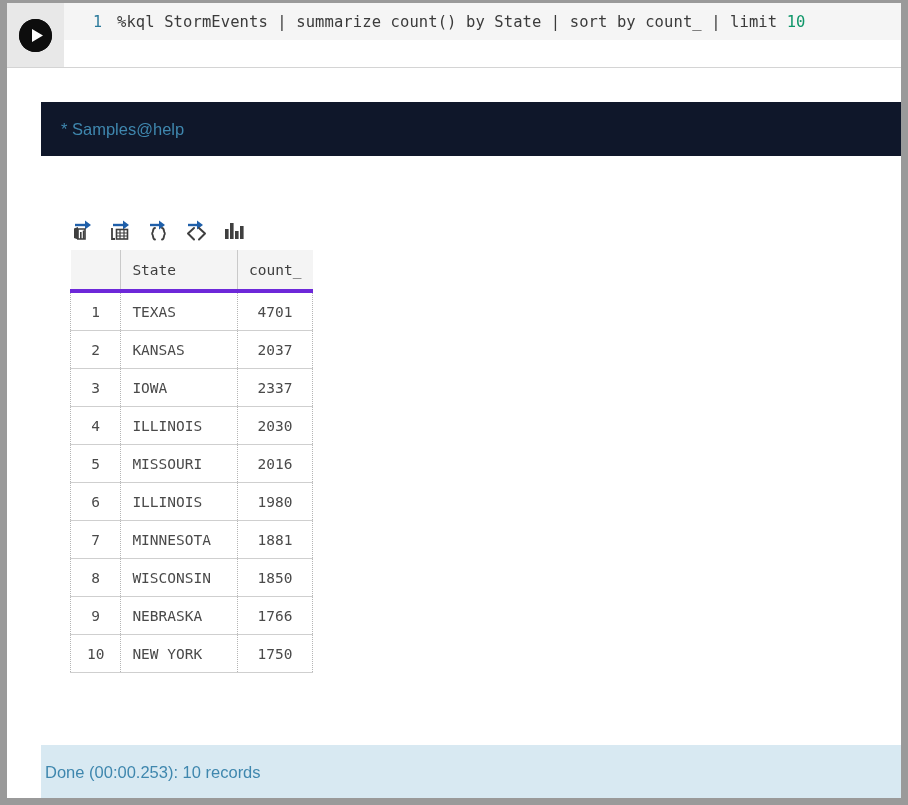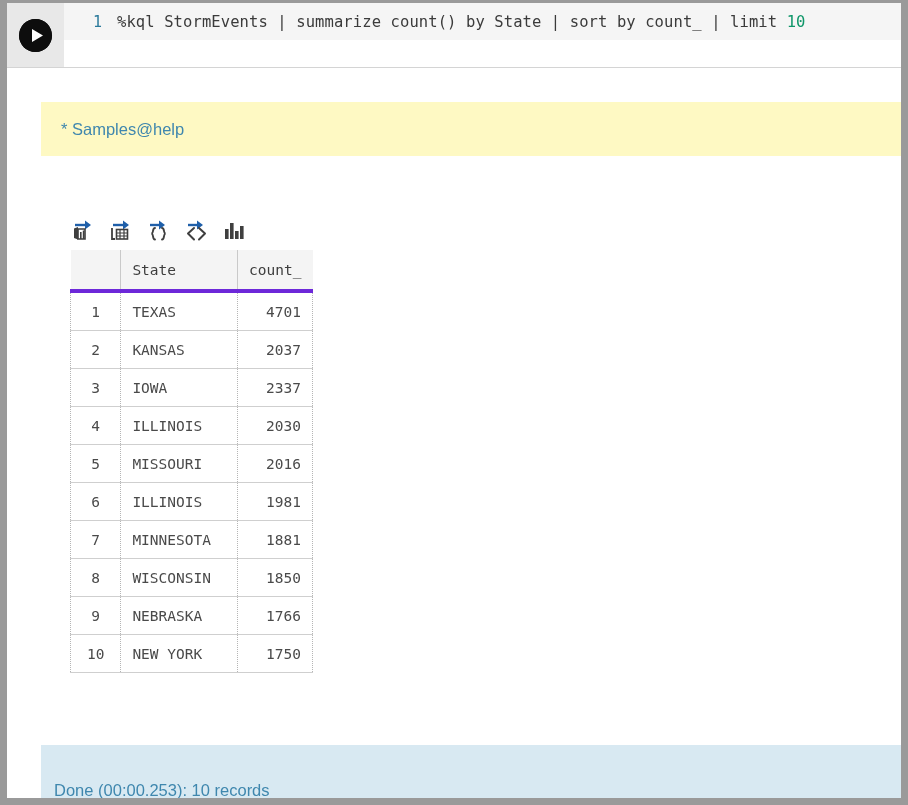--- a/index.html
+++ b/index.html
@@ -86,21 +86,21 @@
 
   
   .cell-output {
     position: relative;
     padding: 0;
   }
   .banner {
     margin: 34px 0 0 34px;
     width: 867px;
     height: 54px;
-    background: #fef9c3;
+    background: #0f172a;
     display: flex;
     align-items: center;
     box-sizing: border-box;
     padding-left: 20px;
   }
   .banner-text {
     color: #3f87ae;
     font-size: 16.5px;
     font-family: "Liberation Sans", sans-serif;
   }
@@ -159,38 +159,38 @@
     border-bottom: 1px solid #cfcfcf;
     border-right: 1px dotted #b5b5b5;
     white-space: nowrap;
     overflow: hidden;
   }
   table.results tbody td.td-idx {
     text-align: center;
     padding: 0 4px;
   }
   table.results tbody td.td-count {
-    text-align: right;
+    text-align: center;
     border-right: 1px dotted #b5b5b5;
   }
   table.results tbody tr td:first-child {
     border-left: 1px dotted #b5b5b5;
   }
 
   
   .status-bar {
     position: absolute;
     left: 34px;
     top: 742px;
     width: 867px;
     height: 55px;
     background: #d8e9f2;
     display: flex;
-    align-items: flex-end;
-    padding-left: 13px;
+    align-items: center;
+    padding-left: 4px;
     box-sizing: border-box;
   }
   .status-text {
     color: #3f87ae;
     font-size: 16.5px;
     font-family: "Liberation Sans", sans-serif;
   }
 </style>
 </head>
 <body>
@@ -299,21 +299,21 @@
             <td class="td-count">2030</td>
           </tr>
           <tr>
             <td class="td-idx">5</td>
             <td class="td-state">MISSOURI</td>
             <td class="td-count">2016</td>
           </tr>
           <tr>
             <td class="td-idx">6</td>
             <td class="td-state">ILLINOIS</td>
-            <td class="td-count">1981</td>
+            <td class="td-count">1980</td>
           </tr>
           <tr>
             <td class="td-idx">7</td>
             <td class="td-state">MINNESOTA</td>
             <td class="td-count">1881</td>
           </tr>
           <tr>
             <td class="td-idx">8</td>
             <td class="td-state">WISCONSIN</td>
             <td class="td-count">1850</td>

